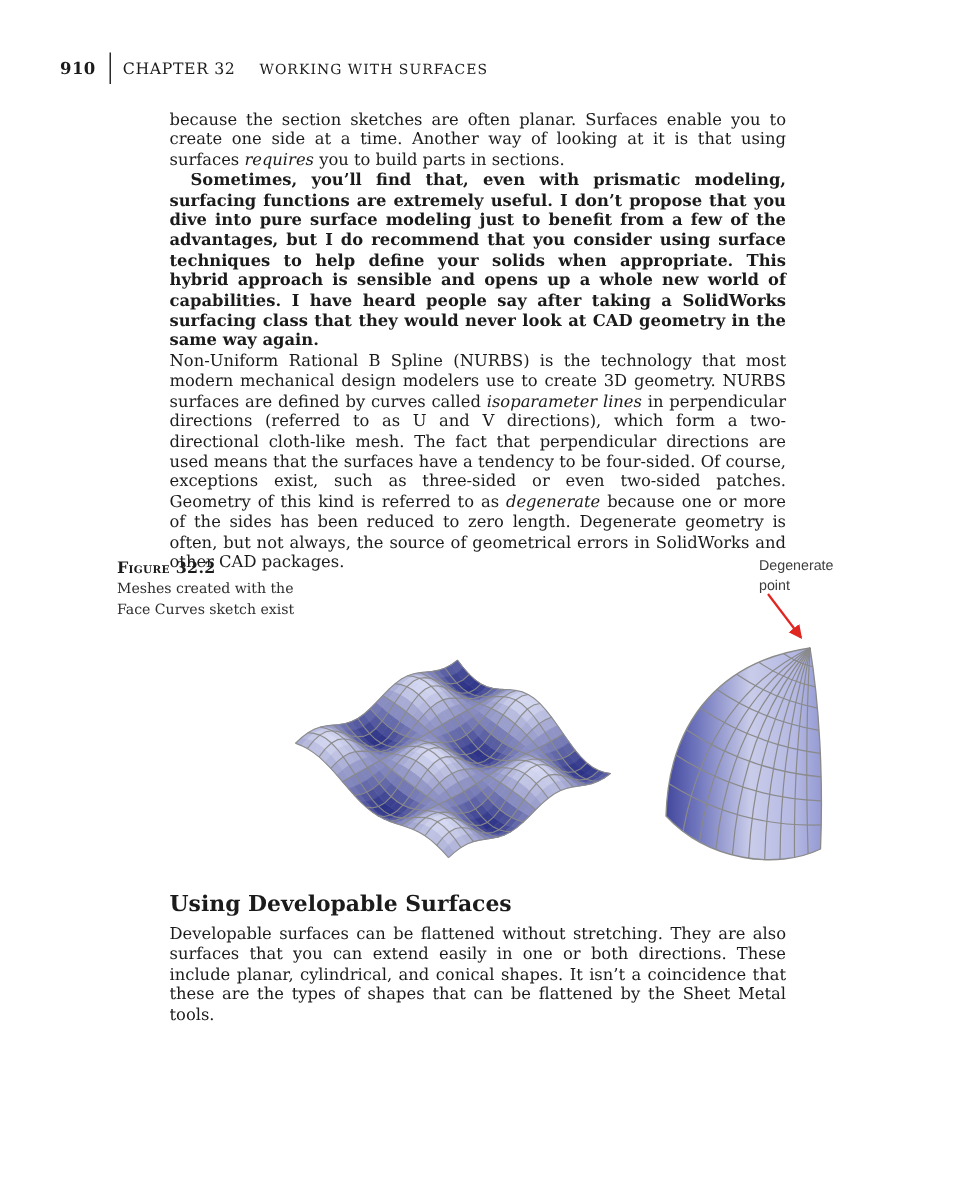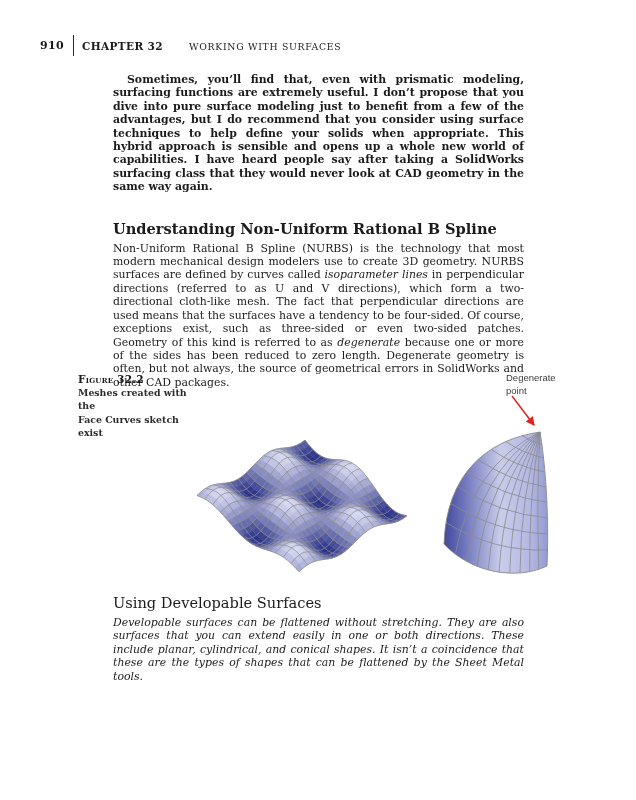--- a/index.html
+++ b/index.html
@@ -7,39 +7,39 @@
     width:636px; height:800px; background:#ffffff;
     font-family:"DejaVu Serif", "Liberation Serif", serif;
     color:#1b1b1b; position:relative; overflow:hidden;
   }
   .page { position:absolute; left:0; top:0; width:548px; height:800px; background:#fff; }
 
   
   .runhead { position:absolute; left:40px; top:35px; display:flex; align-items:center; }
   .runhead .pgnum { font-weight:bold; font-size:11px; letter-spacing:.3px; }
   .runhead .rule { width:1px; height:21px; background:#2a2a2a; margin:0 8px 0 9px; }
-  .runhead .chap { font-weight:bold; font-size:10.5px; letter-spacing:.4px; }
-  .runhead .chapttl { font-size:9.3px; letter-spacing:.7px; margin-left:26px; margin-top:1px; }
+  .runhead .chap { font-weight:normal; font-size:10.5px; letter-spacing:.4px; }
+  .runhead .chapttl { font-size:9.3px; letter-spacing:.7px; margin-left:16px; margin-top:1px; }
 
   
   .col { position:absolute; left:113px; top:73px; width:411px;
          font-size:10.9px; line-height:13.4px; text-align:justify; }
   .col p { margin:0; }
   .col p.ind { text-indent:14px;font-weight:bold; }
   h2.sect { font-size:14.6px; line-height:17px; margin:26px 0 5px 0; font-weight:bold;
             text-align:left; letter-spacing:0; }
   .sect2 { position:absolute; left:113px; top:594px; width:411px;
            font-size:10.9px; line-height:13.4px; text-align:justify; }
-  .sect2 h2 { font-size:14.6px; line-height:17px; margin:0 0 5px 0; font-weight:normal; text-align:left; }
-  .sect2 p { margin:0;font-style:italic; }
+  .sect2 h2 { font-size:14.6px; line-height:17px; margin:0 0 5px 0; font-weight:bold; text-align:left; }
+  .sect2 p { margin:0; }
 
   
   .figcap { position:absolute; left:78px; top:373px; width:122px; text-align:left; }
   .figcap .flabel { font-weight:bold; font-size:10.6px; font-variant:small-caps; letter-spacing:.2px; }
-  .figcap .fline { font-size:9.4px; line-height:13px; color:#2c2c2c; margin-top:1px;font-weight:bold; }
+  .figcap .fline { font-size:9.4px; line-height:13px; color:#2c2c2c; margin-top:1px; }
 
   
   .figwrap { position:absolute; left:100px; top:368px; width:500px; height:228px; }
   .annot { position:absolute; left:406px; top:4px; width:64px;
            font-family:"Liberation Sans", sans-serif; font-size:9.5px;
            line-height:12.5px; color:#3d3d3d; text-align:left; }
   svg { position:absolute; left:0; top:0; }
 </style>
 </head>
 <body>
@@ -47,22 +47,22 @@
 <div class="page">
 
   <div class="runhead">
     <span class="pgnum">910</span>
     <span class="rule"></span>
     <span class="chap">CHAPTER 32</span>
     <span class="chapttl">WORKING WITH SURFACES</span>
   </div>
 
   <div class="col">
+    <p><span>because the section sketches are often planar. Surfaces enable you to create one side at a time. Another way of looking at it is that using surfaces </span><i>requires</i><span> you to build parts in sections.</span></p>
     <p class="ind"><span>Sometimes, you’ll find that, even with prismatic modeling, surfacing functions are extremely useful. I don’t propose that you dive into pure surface modeling just to benefit from a few of the advantages, but I do recommend that you consider using surface techniques to help define your solids when appropriate. This hybrid approach is sensible and opens up a whole new world of capabilities. I have heard people say after taking a SolidWorks surfacing class that they would never look at CAD geometry in the same way again.</span></p>
-    <h2 class="sect">Understanding Non-Uniform Rational B Spline</h2>
     <p><span>Non-Uniform Rational B Spline (NURBS) is the technology that most modern mechanical design modelers use to create 3D geometry. NURBS surfaces are defined by curves called </span><i>isoparameter lines</i><span> in perpendicular directions (referred to as U and V directions), which form a two-directional cloth-like mesh. The fact that perpendicular directions are used means that the surfaces have a tendency to be four-sided. Of course, exceptions exist, such as three-sided or even two-sided patches. Geometry of this kind is referred to as </span><i>degenerate</i><span> because one or more of the sides has been reduced to zero length. Degenerate geometry is often, but not always, the source of geometrical errors in SolidWorks and other CAD packages.</span></p>
   </div>
 
   <div class="figcap">
     <div class="flabel">Figure 32.2</div>
     <div class="fline">Meshes created with the</div>
     <div class="fline">Face Curves sketch exist</div>
   </div>
 
   <div class="figwrap">

